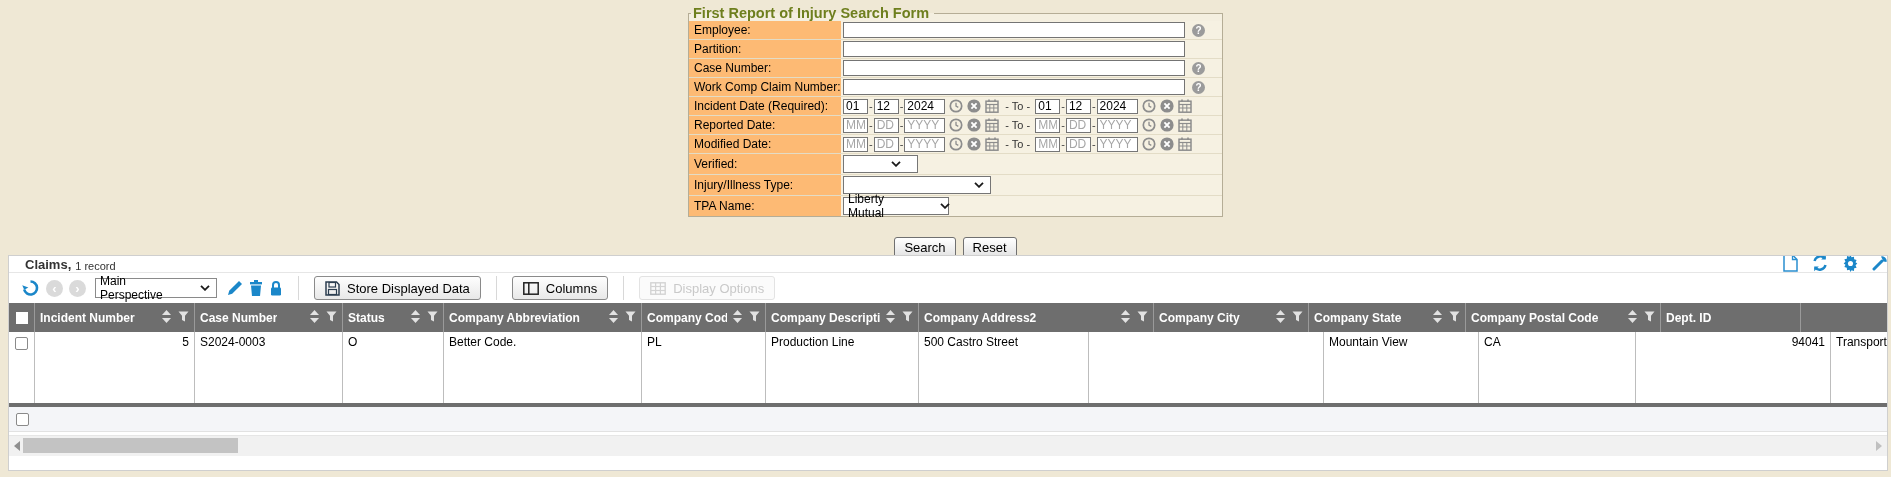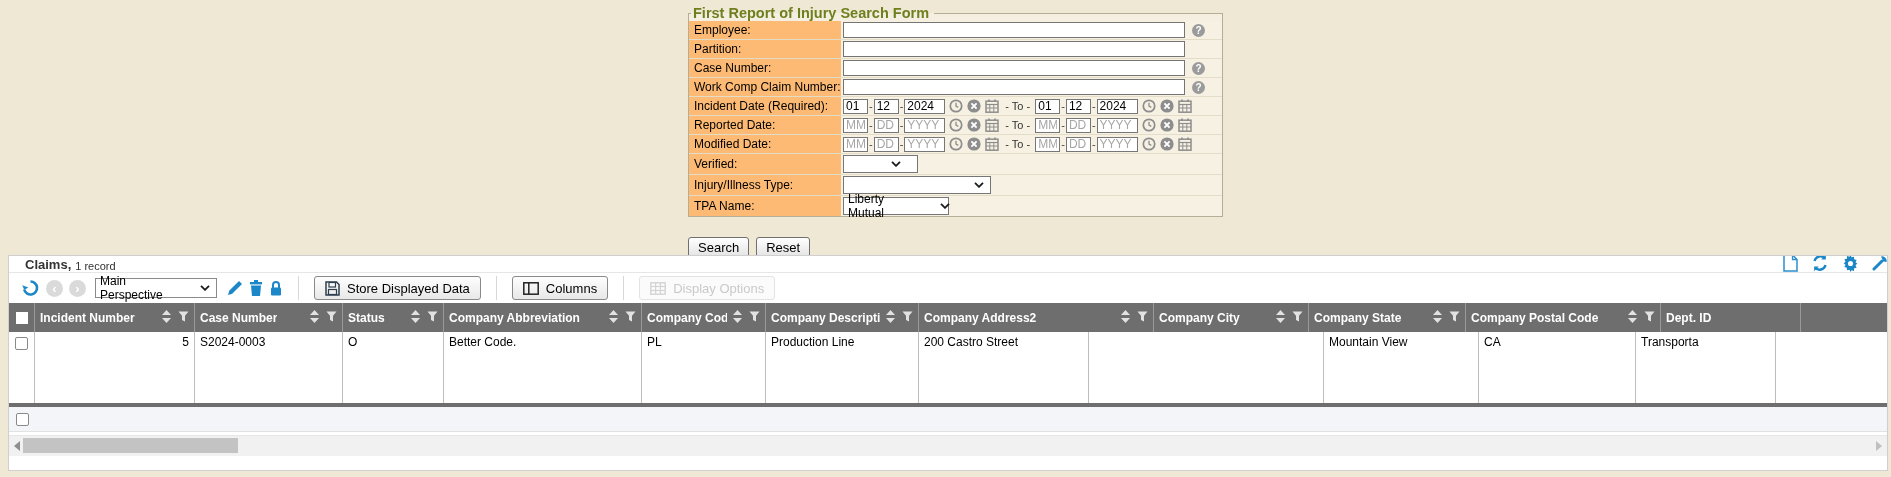--- a/index.html
+++ b/index.html
@@ -22,21 +22,21 @@
     font-weight:bold;display:inline-flex;align-items:center;justify-content:center;margin-left:7px;flex:none;}
   .dt{height:15px;border:1px solid #767676;font-size:12px;padding:0 2px;background:#fff;font-family:inherit;}
   .dt.mm,.dt.dd{width:25px;} .dt.yy{width:41px;}
   .dt::placeholder{color:#a6a6a6;opacity:1;}
   .dash{margin:0 1px;color:#444;font-size:11px;}
   .dicon{width:14px;height:14px;margin-left:4px;display:inline-flex;flex:none;}
   .tosep{font-size:11px;color:#333;margin:0 5px 0 6px;white-space:nowrap;}
   .sel{border:1px solid #767676;background:#fff;height:18px;display:inline-flex;align-items:center;
     font-size:12px;padding:0 6px 0 4px;justify-content:space-between;color:#000;}
   .sel .chev{margin-left:8px;display:inline-flex;}
-  .form-buttons{position:absolute;left:688px;top:237px;width:535px;display:flex;justify-content:flex-start;gap:7px;}
+  .form-buttons{position:absolute;left:688px;top:237px;width:535px;display:flex;justify-content:center;gap:7px;}
   .btn{font-size:13px;height:21px;padding:0 9px;border:1px solid #707070;border-radius:3px;
     background:linear-gradient(#ffffff,#e3e3e3);font-family:inherit;color:#000;}
 
   
   .panel{position:absolute;top:255px;left:8px;right:3px;height:216px;background:#fff;
     border:1px solid #cfcfcf;overflow:hidden;}
   .phead{height:17px;display:flex;align-items:flex-end;padding:0 8px 0 16px;border-bottom:1px solid #e6e6e6;}
   .ptitle{font-weight:bold;font-size:13px;color:#333;}
   .pcount{font-size:11px;color:#333;margin-left:4px;}
   .picons{margin-left:auto;display:flex;align-items:center;gap:12px;}
@@ -593,24 +593,25 @@
   <div class="trow">
     <div class="bcell cbcol">
         <span class="cb"></span>
       </div>
     <div class="bcell num" style="width:160px;">5</div>
     <div class="bcell" style="width:148px;">S2024-0003</div>
     <div class="bcell" style="width:101px;">O</div>
     <div class="bcell" style="width:198px;">Better Code.</div>
     <div class="bcell" style="width:124px;">PL</div>
     <div class="bcell" style="width:153px;">Production Line</div>
-    <div class="bcell" style="width:170px;">200 Castro Street</div>
+    <div class="bcell" style="width:170px;">500 Castro Street</div>
     <div class="bcell" style="width:235px;"></div>
     <div class="bcell" style="width:155px;">Mountain View</div>
     <div class="bcell" style="width:157px;">CA</div>
+    <div class="bcell num" style="width:195px;">94041</div>
     <div class="bcell" style="width:140px;">Transporta</div>
   </div>
 
   <div class="darkbar"></div>
 
   <div class="pfoot">
     <span class="cb"></span>
   </div>
 
   <div class="hscroll">

